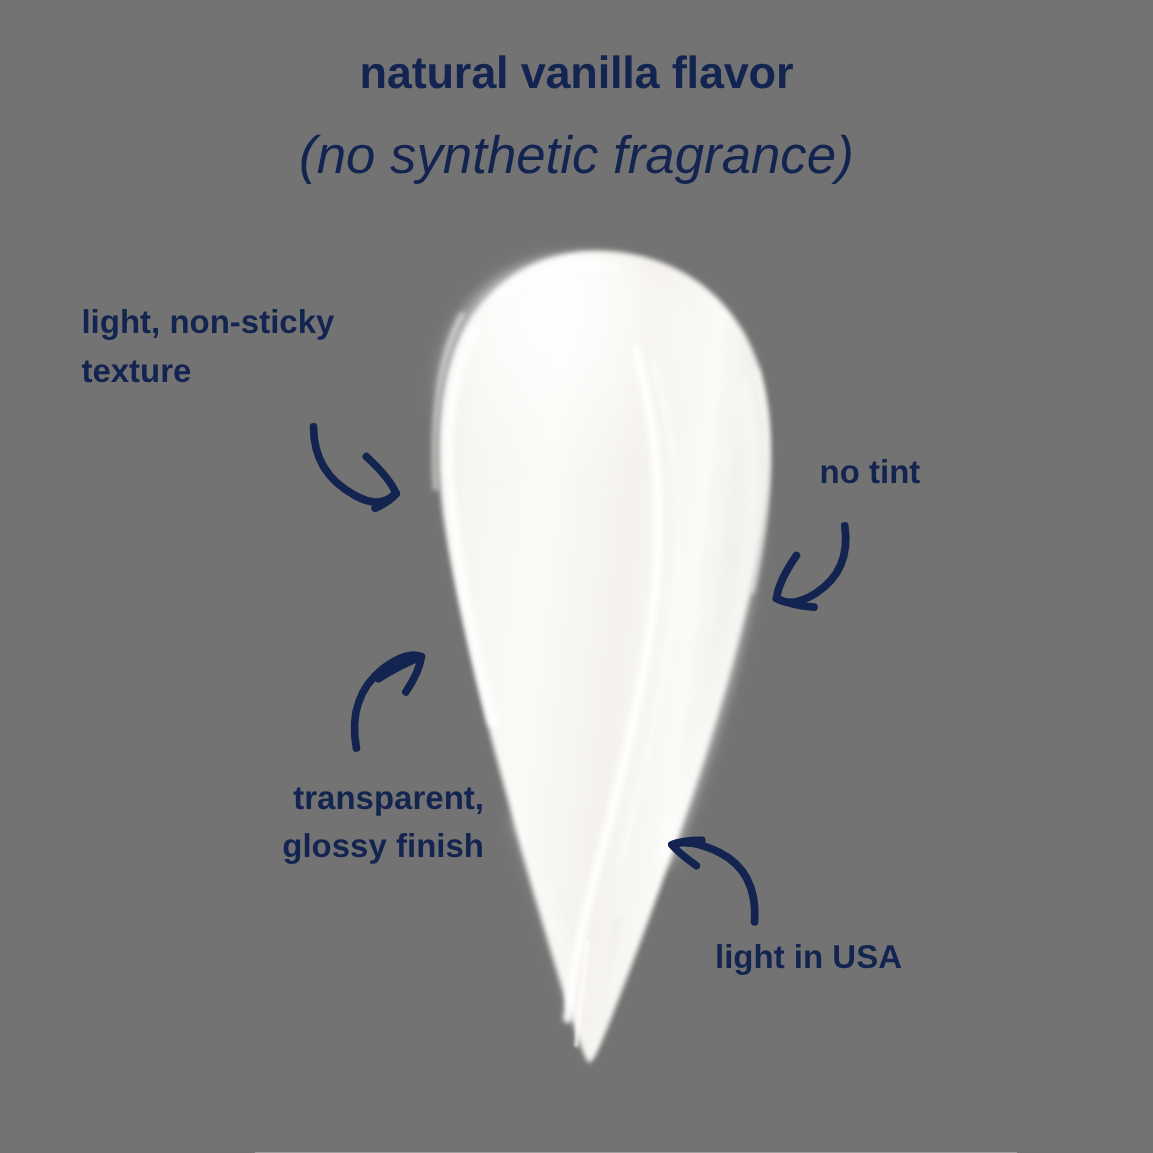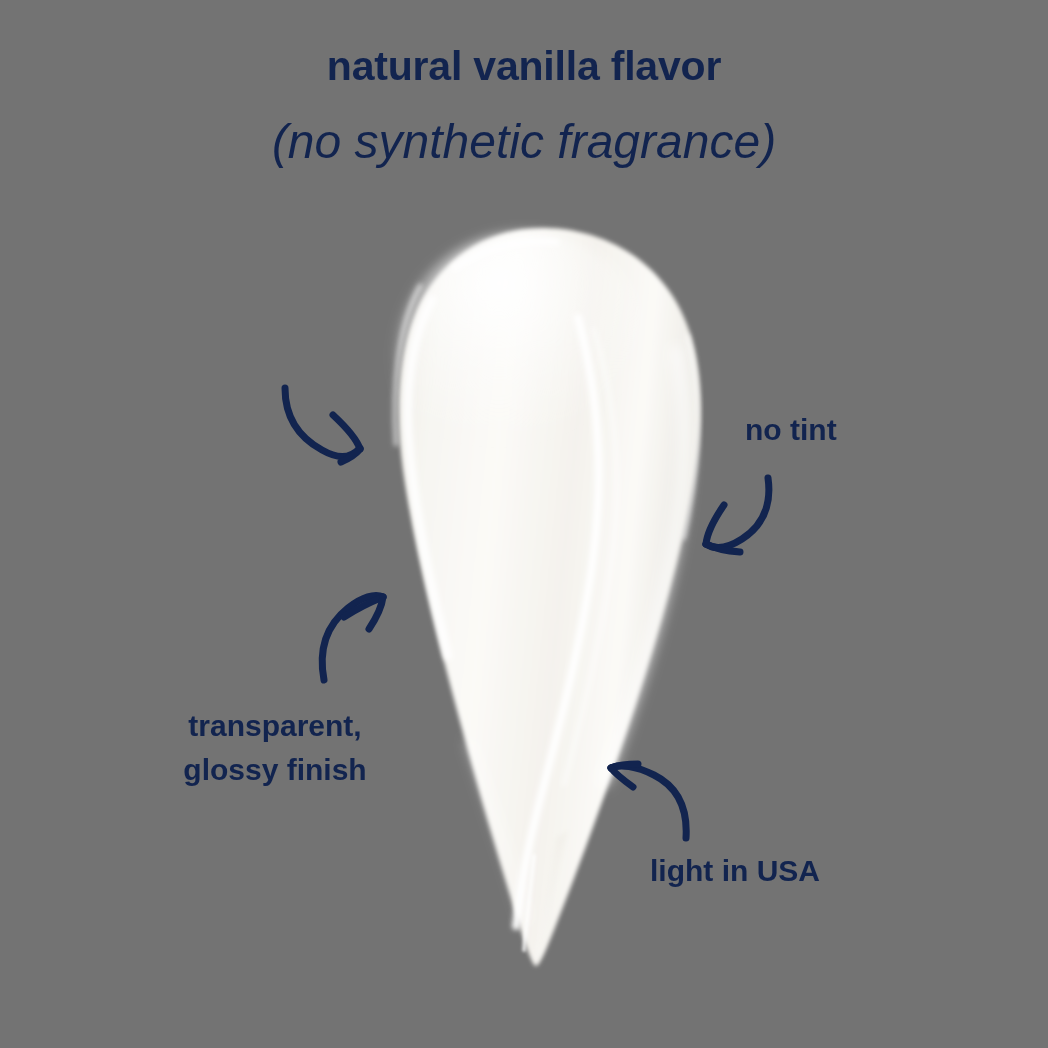--- a/index.html
+++ b/index.html
@@ -50,21 +50,21 @@
   .callout {
     position: absolute;
     font-size: 30px;
     font-weight: bold;
     color: #12244f;
     line-height: 1.45;
     white-space: pre-line;
   }
   #callout-texture   { left: 74px;  top: 272px; text-align: left; width: 340px; }
   #callout-tint      { left: 745px; top: 408px; text-align: left; width: 240px; }
-  #callout-glossy    { left: 110px; top: 704px; text-align: center; width: 330px; }
+  #callout-glossy    { left: 110px; top: 704px; text-align: right; width: 330px; }
   #callout-usa       { left: 650px; top: 849px; text-align: left; width: 300px; }
 
   
   #art {
     position: absolute;
     left: 0;
     top: 0;
     width: 1048px;
     height: 1048px;
   }
@@ -201,20 +201,22 @@
 
     <g fill="none" stroke="#12244f" stroke-width="7" stroke-linecap="round" stroke-linejoin="round">
       <path d="M 686 838
                C 688 806 676 786 654 775
                C 636 766 620 764 611 768"></path>
       <path d="M 638 764 C 624 764 615 766 611 768"></path>
       <path d="M 633 787 C 622 779 614 772 611 768"></path>
     </g>
   </svg>
 
+  <div id="callout-texture" class="callout">light, non-sticky
+texture</div>
 
   <div id="callout-tint" class="callout">no tint</div>
 
   <div id="callout-glossy" class="callout">transparent,
 glossy finish</div>
 
   <div id="callout-usa" class="callout">light in USA</div>
 
 </div>
 

